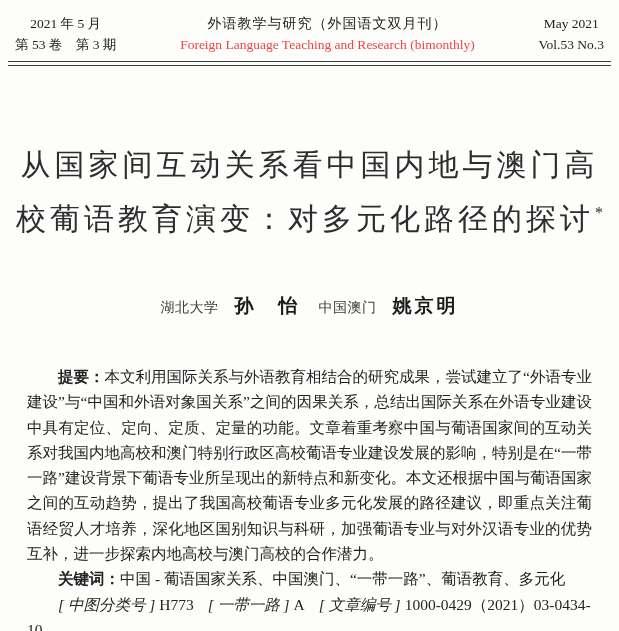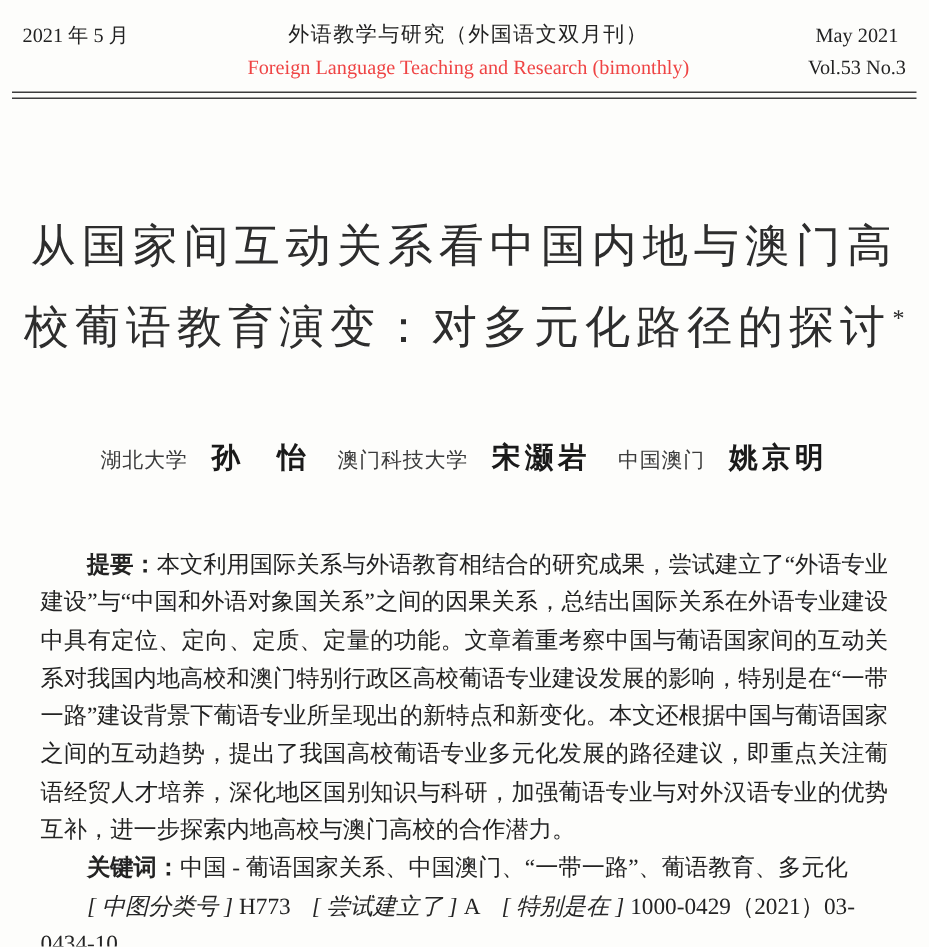--- a/index.html
+++ b/index.html
@@ -78,20 +78,21 @@
   .meta-seg:last-child { margin-right: 0; }
 </style>
 </head>
 <body>
 
 <div class="page">
 
   <div class="journal-header">
     <div class="jh-block jh-left">
       <div>2021 年 5 月</div>
+      <div>第 53 卷　第 3 期</div>
     </div>
     <div class="jh-block jh-center">
       <div class="cn">外语教学与研究（外国语文双月刊）</div>
       <div class="en">Foreign Language Teaching and Research (bimonthly)</div>
     </div>
     <div class="jh-block jh-right">
       <div>May 2021</div>
       <div>Vol.53  No.3</div>
     </div>
   </div>
@@ -99,31 +100,28 @@
   <div class="double-rule"></div>
 
   <h1 class="article-title"><span>从国家间互动关系看中国内地与澳门高</span><br>
     <span>校葡语教育演变：对多元化路径的探讨</span><sup class="marker">*</sup></h1>
 
   <div class="authors-row">
     <span class="author-group">
       <span class="affil">湖北大学</span><span class="aname">孙　怡</span>
     </span>
     <span class="author-group">
-      <span class="affil">澳门科技大学</span><span class="aname">宋灏岩</span>
-    </span>
-    <span class="author-group">
       <span class="affil">中国澳门</span><span class="aname">姚京明</span>
     </span>
   </div>
 
   <div class="front-matter">
     <div class="indent"><span class="bold-label">提要：</span><span>本文利用国际关系与外语教育相结合的研究成果，尝试建立了“外语专业建设”与“中国和外语对象国关系”之间的因果关系，总结出国际关系在外语专业建设中具有定位、定向、定质、定量的功能。文章着重考察中国与葡语国家间的互动关系对我国内地高校和澳门特别行政区高校葡语专业建设发展的影响，特别是在“一带一路”建设背景下葡语专业所呈现出的新特点和新变化。本文还根据中国与葡语国家之间的互动趋势，提出了我国高校葡语专业多元化发展的路径建议，即重点关注葡语经贸人才培养，深化地区国别知识与科研，加强葡语专业与对外汉语专业的优势互补，进一步探索内地高校与澳门高校的合作潜力。</span></div>
 
     <div class="indent"><span class="bold-label">关键词：</span><span>中国 - 葡语国家关系、中国澳门、“一带一路”、葡语教育、多元化</span></div>
 
     <div class="indent meta-line">
-      <span class="meta-seg"><span class="meta-label">[ 中图分类号 ]</span><span class="meta-value">H773</span></span><span class="meta-seg"><span class="meta-label">[ 尝试建立了 ]</span><span class="meta-value">A</span></span><span class="meta-seg"><span class="meta-label">[ 特别是在 ]</span><span class="meta-value">1000-0429（2021）03-0434-10</span></span>
+      <span class="meta-seg"><span class="meta-label">[ 中图分类号 ]</span><span class="meta-value">H773</span></span><span class="meta-seg"><span class="meta-label">[ 一带一路 ]</span><span class="meta-value">A</span></span><span class="meta-seg"><span class="meta-label">[ 文章编号 ]</span><span class="meta-value">1000-0429（2021）03-0434-10</span></span>
     </div>
 
   </div>
 
 </div>
 
 </body></html>

